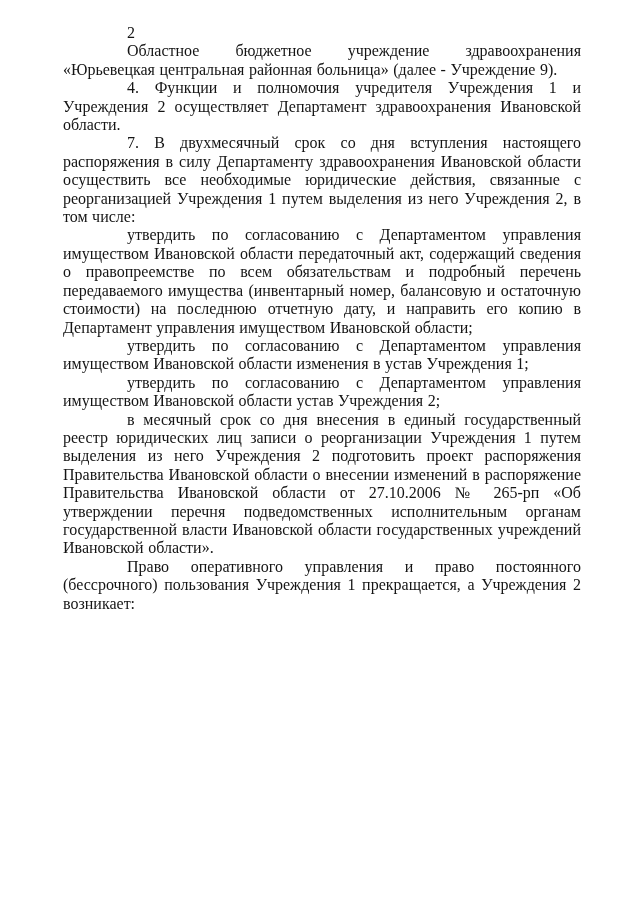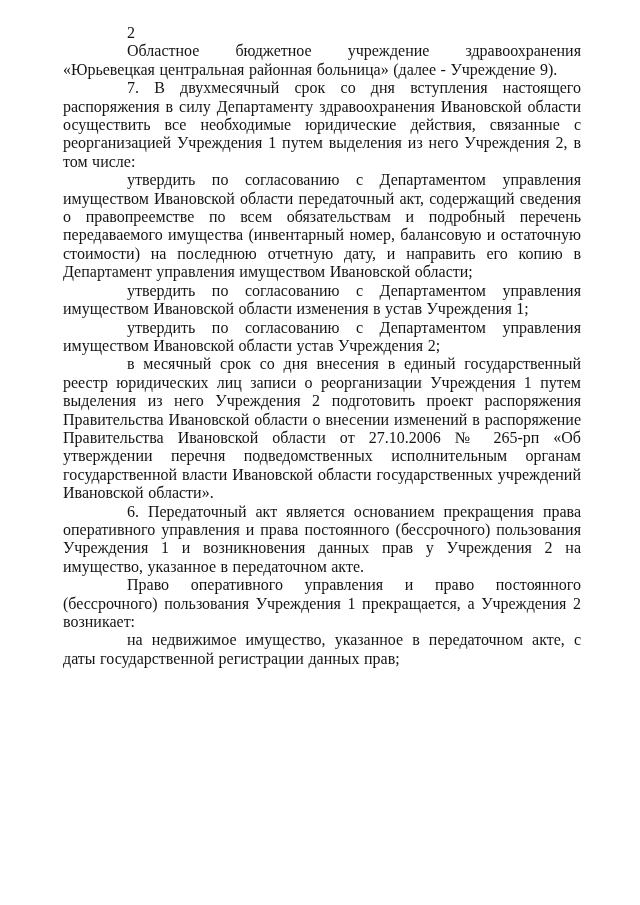--- a/index.html
+++ b/index.html
@@ -34,21 +34,20 @@
     text-indent: 64px;
     word-spacing: 0.5px;
   }
 </style>
 </head>
 <body>
 
 <div class="page">
   <p class="page-number">2</p>
   <p>Областное бюджетное учреждение здравоохранения «Юрьевецкая центральная районная больница» (далее - Учреждение 9).</p>
+  <p>4. Функции и полномочия учредителя Учреждения 1 и Учреждения 2 осуществляет Департамент здравоохранения Ивановской области.</p>
   <p>7. В двухмесячный срок со дня вступления настоящего распоряжения в силу Департаменту здравоохранения Ивановской области осуществить все необходимые юридические действия, связанные с реорганизацией Учреждения 1 путем выделения из него Учреждения 2, в том числе:</p>
   <p>утвердить по согласованию с Департаментом управления имуществом Ивановской области передаточный акт, содержащий сведения о правопреемстве по всем обязательствам и подробный перечень передаваемого имущества (инвентарный номер, балансовую и остаточную стоимости) на последнюю отчетную дату, и направить его копию в Департамент управления имуществом Ивановской области;</p>
   <p>утвердить по согласованию с Департаментом управления имуществом Ивановской области изменения в устав Учреждения 1;</p>
   <p>утвердить по согласованию с Департаментом управления имуществом Ивановской области устав Учреждения 2;</p>
   <p>в месячный срок со дня внесения в единый государственный реестр юридических лиц записи о реорганизации Учреждения 1 путем выделения из него Учреждения 2 подготовить проект распоряжения Правительства Ивановской области о внесении изменений в распоряжение Правительства Ивановской области от 27.10.2006 № 265-рп «Об утверждении перечня подведомственных исполнительным органам государственной власти Ивановской области государственных учреждений Ивановской области».</p>
-  <p>6. Передаточный акт является основанием прекращения права оперативного управления и права постоянного (бессрочного) пользования Учреждения 1 и возникновения данных прав у Учреждения 2 на имущество, указанное в передаточном акте.</p>
   <p>Право оперативного управления и право постоянного (бессрочного) пользования Учреждения 1 прекращается, а Учреждения 2 возникает:</p>
-  <p>на недвижимое имущество, указанное в передаточном акте, с даты государственной регистрации данных прав;</p>
 </div>
 
 </body></html>

